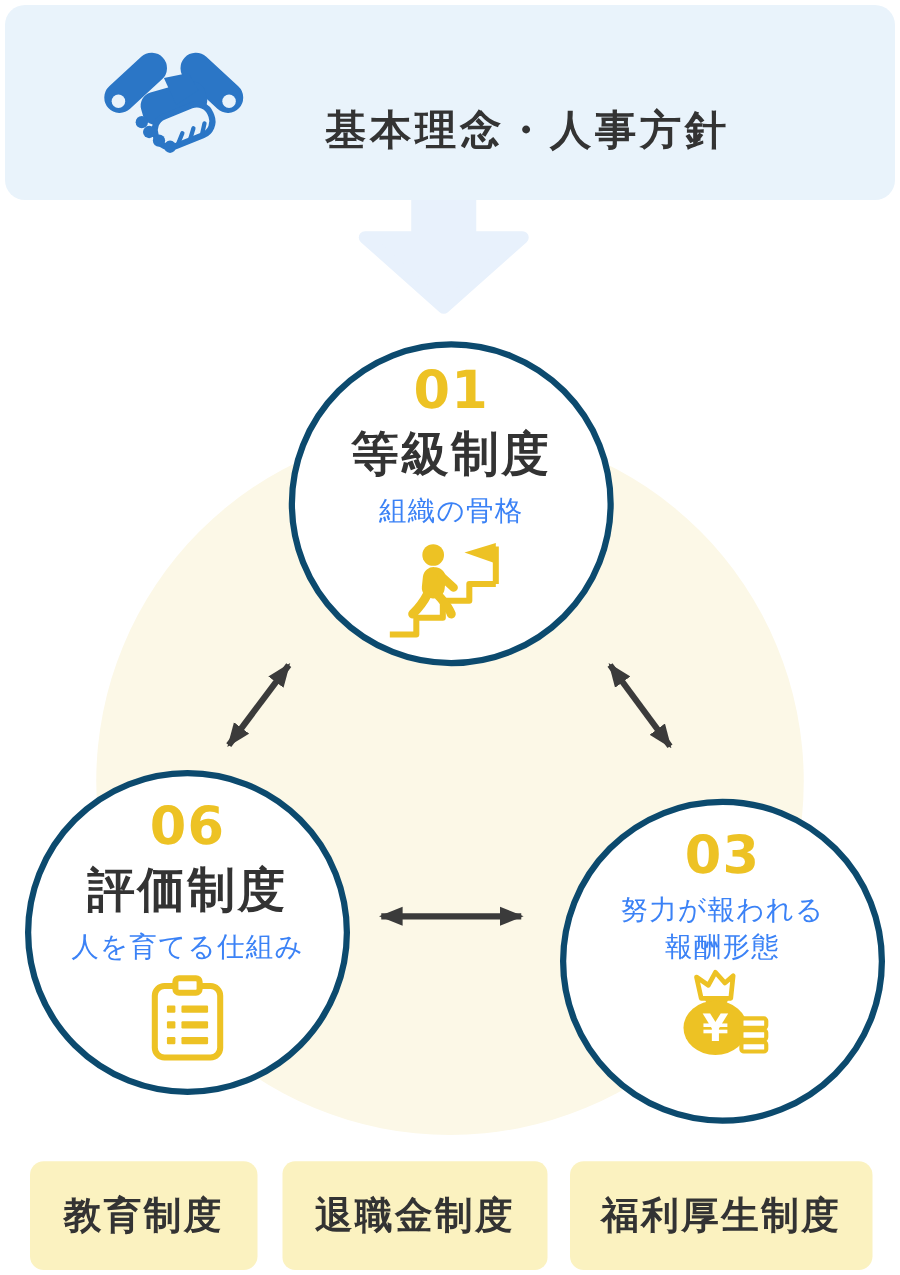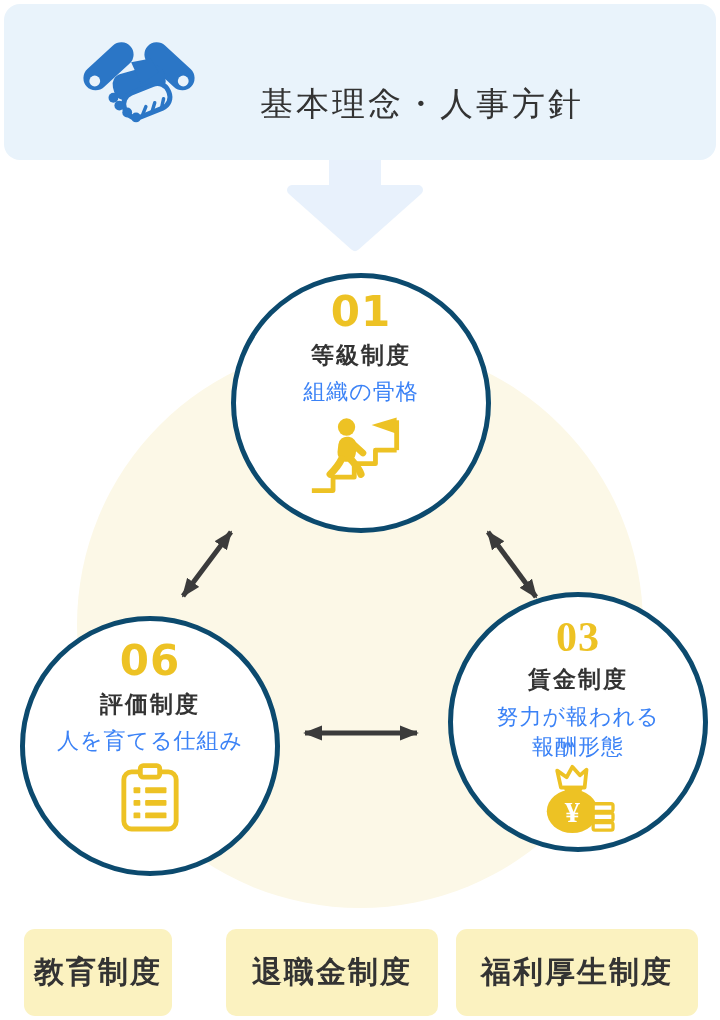--- a/index.html
+++ b/index.html
@@ -8,53 +8,53 @@
     font-family:"DejaVu Sans","Liberation Sans",sans-serif;color:#333;
   }
   
   .banner{
     position:absolute;left:4px;top:4px;width:712px;height:156px;
     background:#E9F3FB;border-radius:16px;
   }
   .banner .hs-icon{position:absolute;left:76px;top:26px;width:118px;height:104px;}
   .banner .title{
     position:absolute;left:256px;top:0;height:156px;display:flex;align-items:center;
-    font-size:33px;font-weight:400;letter-spacing:3px;color:#333;
+    font-size:33px;font-weight:700;letter-spacing:3px;color:#333;
   }
   
   .flow-shaft{position:absolute;left:329px;top:160px;width:52px;height:30px;background:#E8F1FC;}
   .flow-head{position:absolute;left:284px;top:184px;width:142px;height:72px;}
   
   .blob{
     position:absolute;left:77px;top:342px;width:566px;height:566px;border-radius:50%;
     background:#FCF8E7;z-index:1;
   }
   
   .relations{position:absolute;left:0;top:0;width:720px;height:1020px;z-index:2;pointer-events:none;}
   
   .circle{
     position:absolute;width:260px;height:260px;box-sizing:border-box;border-radius:50%;
     background:#ffffff;border:5px solid #0c4a6e;z-index:3;
     display:flex;flex-direction:column;align-items:center;text-align:center;
   }
   .circle.c1{left:231px;top:273px;padding-top:13px;}
   .circle.c2{left:20px;top:616px;padding-top:19px;}
-  .circle.c3{left:448px;top:592px;padding-top:19px;font-family:Liberation Serif, serif;}
+  .circle.c3{left:448px;top:639px;padding-top:19px;}
   .circle .num{font-size:42px;line-height:1;font-weight:800;color:#EDC224;letter-spacing:1px;}
-  .circle .ttl{font-size:23px;line-height:1.15;font-weight:700;color:#333;letter-spacing:2px;margin-top:9px;}
+  .circle .ttl{font-size:38px;line-height:1.15;font-weight:700;color:#333;letter-spacing:2px;margin-top:9px;}
   .circle .sub{font-size:22px;line-height:1.35;color:#3b82f6;letter-spacing:1px;margin-top:9px;white-space:pre-line;}
   .circle .icn{margin-top:7px;line-height:0;}
   .circle.c3 .icn{margin-top:2px;}
   
   .fbox{
     position:absolute;top:929px;height:87px;background:#FBF2C0;border-radius:11px;
     display:flex;align-items:center;justify-content:center;
     font-size:30px;font-weight:600;color:#333;letter-spacing:2px;z-index:3;
   }
-  .fbox.b1{left:24px;width:148px;}
+  .fbox.b1{left:24px;width:182px;}
   .fbox.b2{left:226px;width:212px;border-radius:10px;}
   .fbox.b3{left:456px;width:242px;}
 </style>
 </head>
 <body>
 
 <div class="canvas">
 
   <header class="banner">
     <svg class="hs-icon" viewBox="0 0 120 100" aria-hidden="true">
@@ -134,21 +134,20 @@
             <rect x="27" y="38" width="22" height="6" rx="1"></rect>
           <rect x="15" y="51" width="7" height="6" rx="1"></rect>
             <rect x="27" y="51" width="22" height="6" rx="1"></rect>
         </g>
       </svg>
     </div>
   </section>
 
   <section class="circle c3">
     <div class="num">03</div>
-    <div class="ttl">賃金制度</div>
     <div class="sub">努力が報われる
 報酬形態</div>
     <div class="icn">
       <svg width="76" height="70" viewBox="0 0 78 74" aria-hidden="true">
         <path d="M21,25 L17,7 L27,14 L33,3 L41,12 L48,6 L46,25 Z" fill="#ffffff" stroke="#EDC224" stroke-width="4" stroke-linejoin="round"></path>
         <path d="M23,23 L45,23 L41,33 L27,33 Z" fill="#EDC224"></path>
         <ellipse cx="33" cy="50" rx="27" ry="23" fill="#EDC224"></ellipse>
         <text x="33" y="61" font-size="32" font-weight="bold" fill="#ffffff" text-anchor="middle">¥</text>
         <g fill="#ffffff" stroke="#EDC224" stroke-width="3.5">
           <rect x="55" y="42" width="21" height="8" rx="2"></rect>

